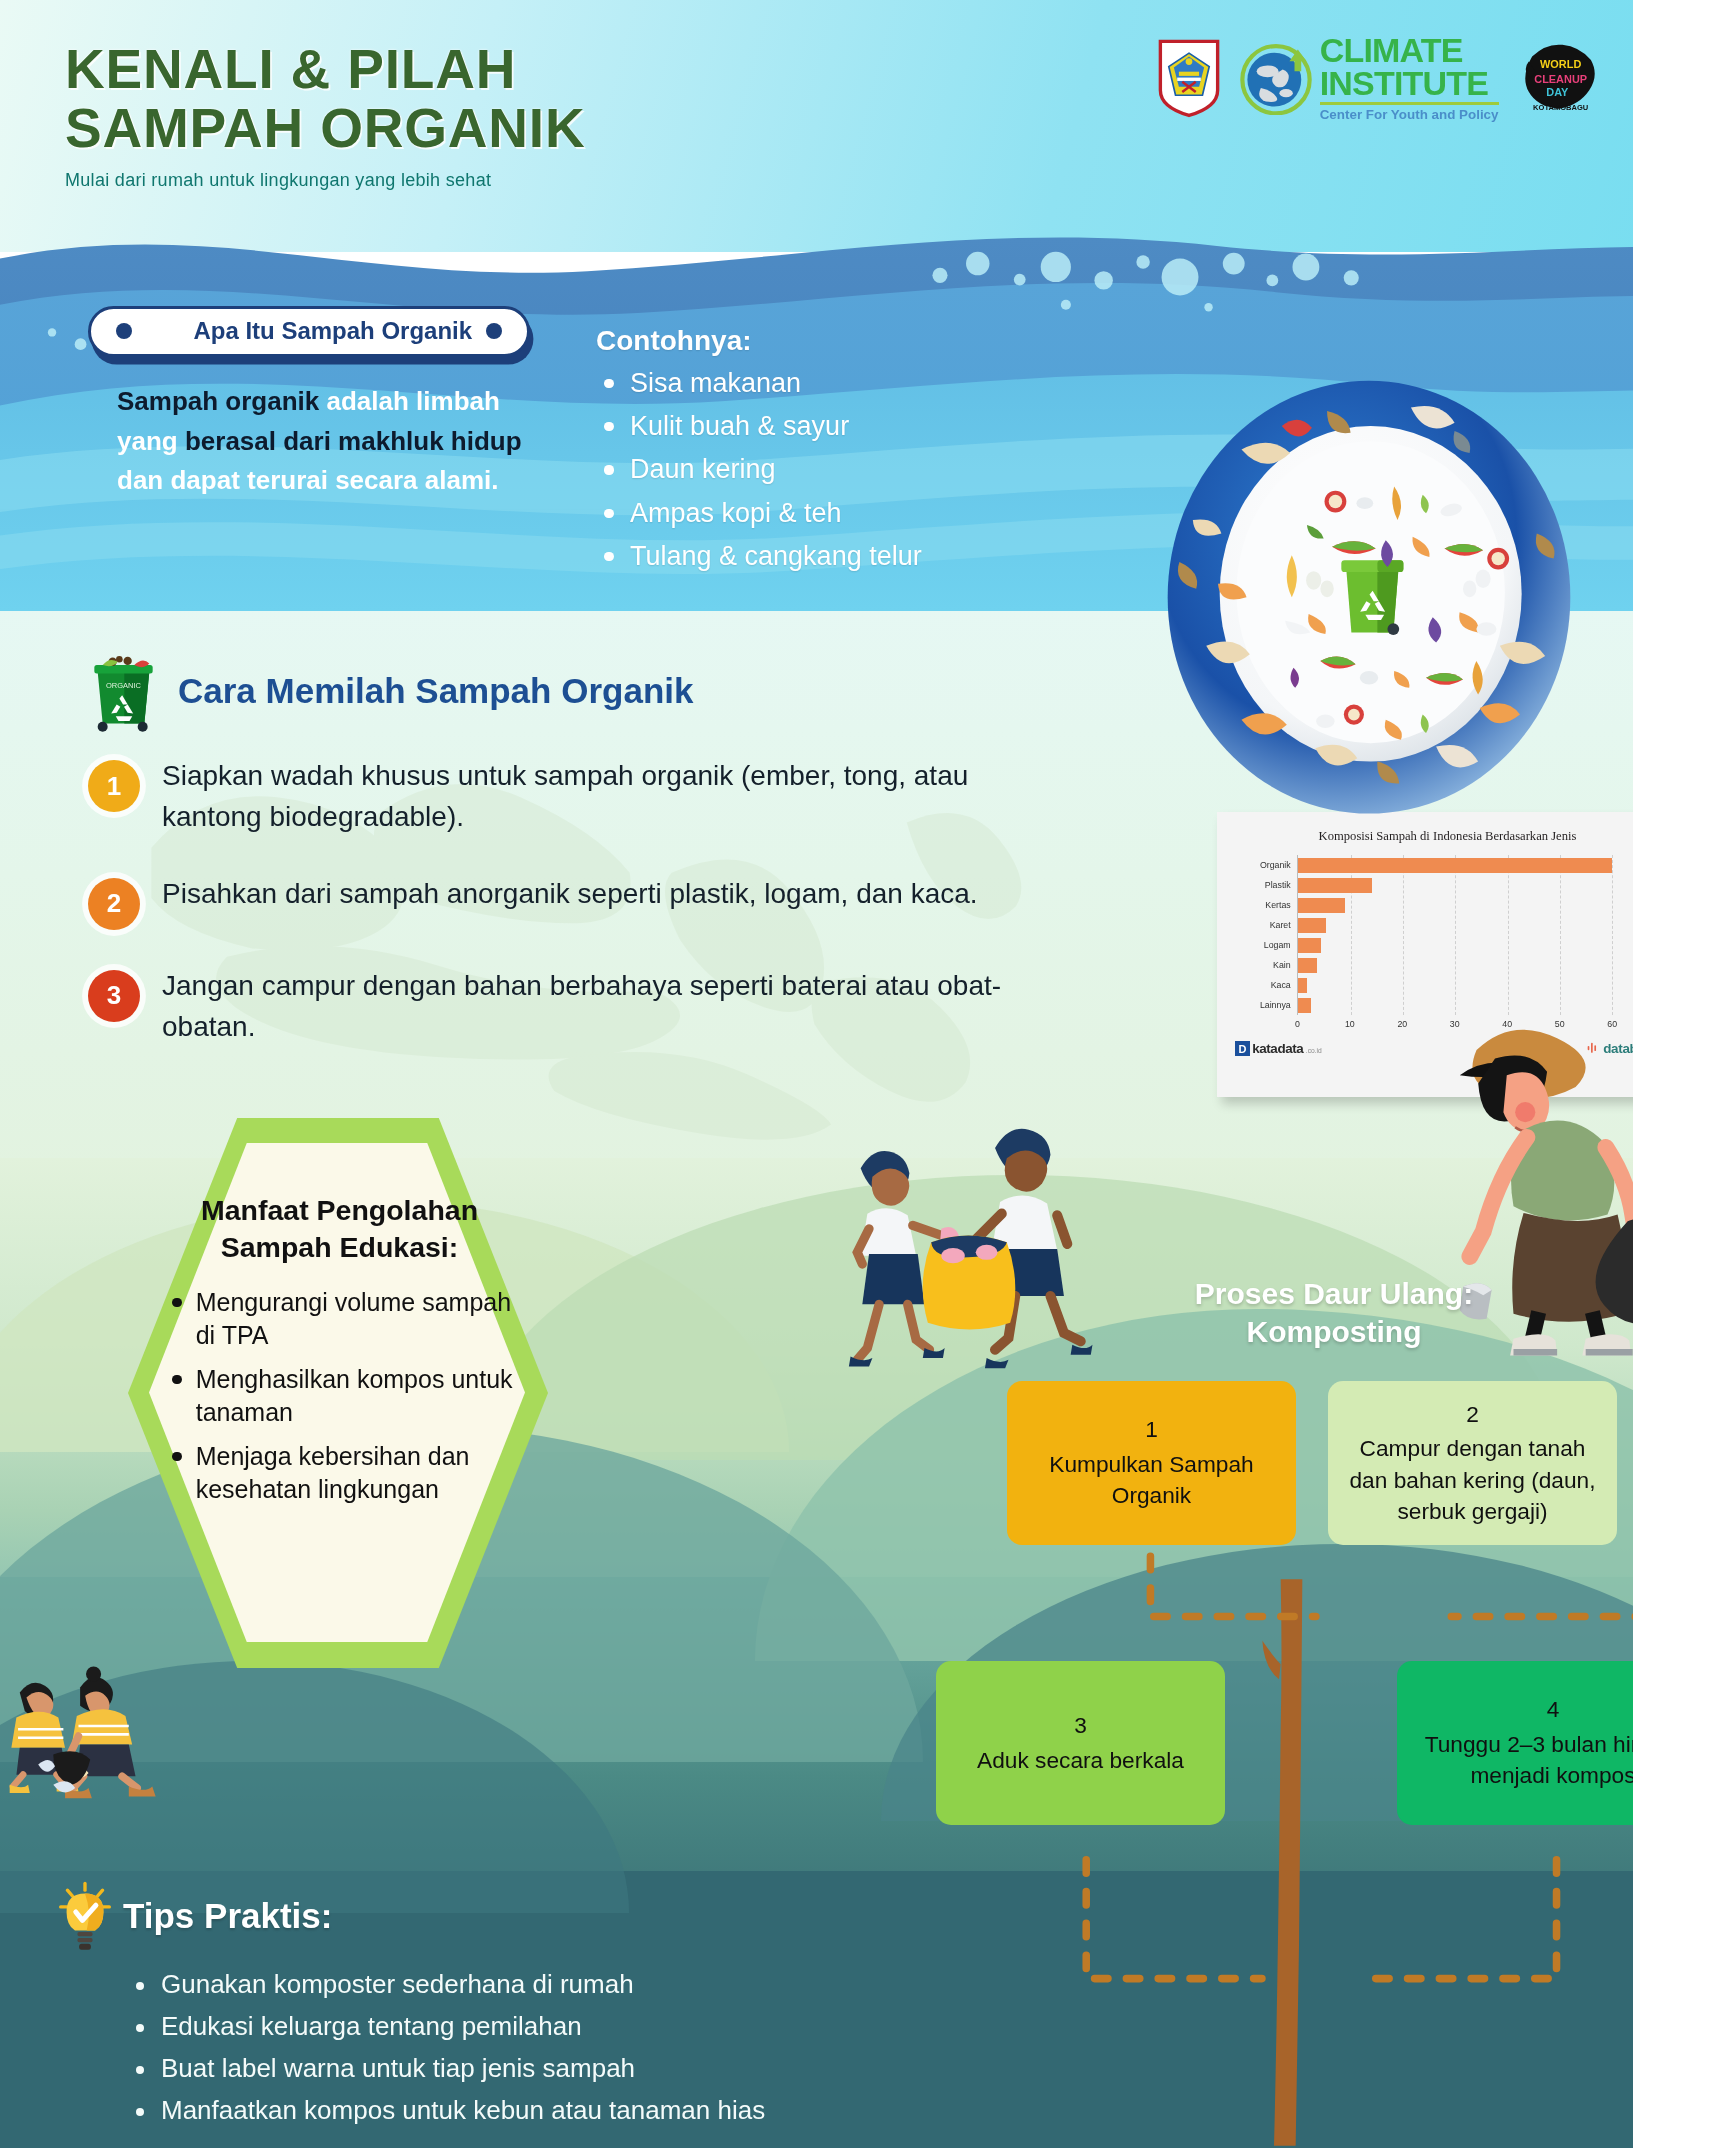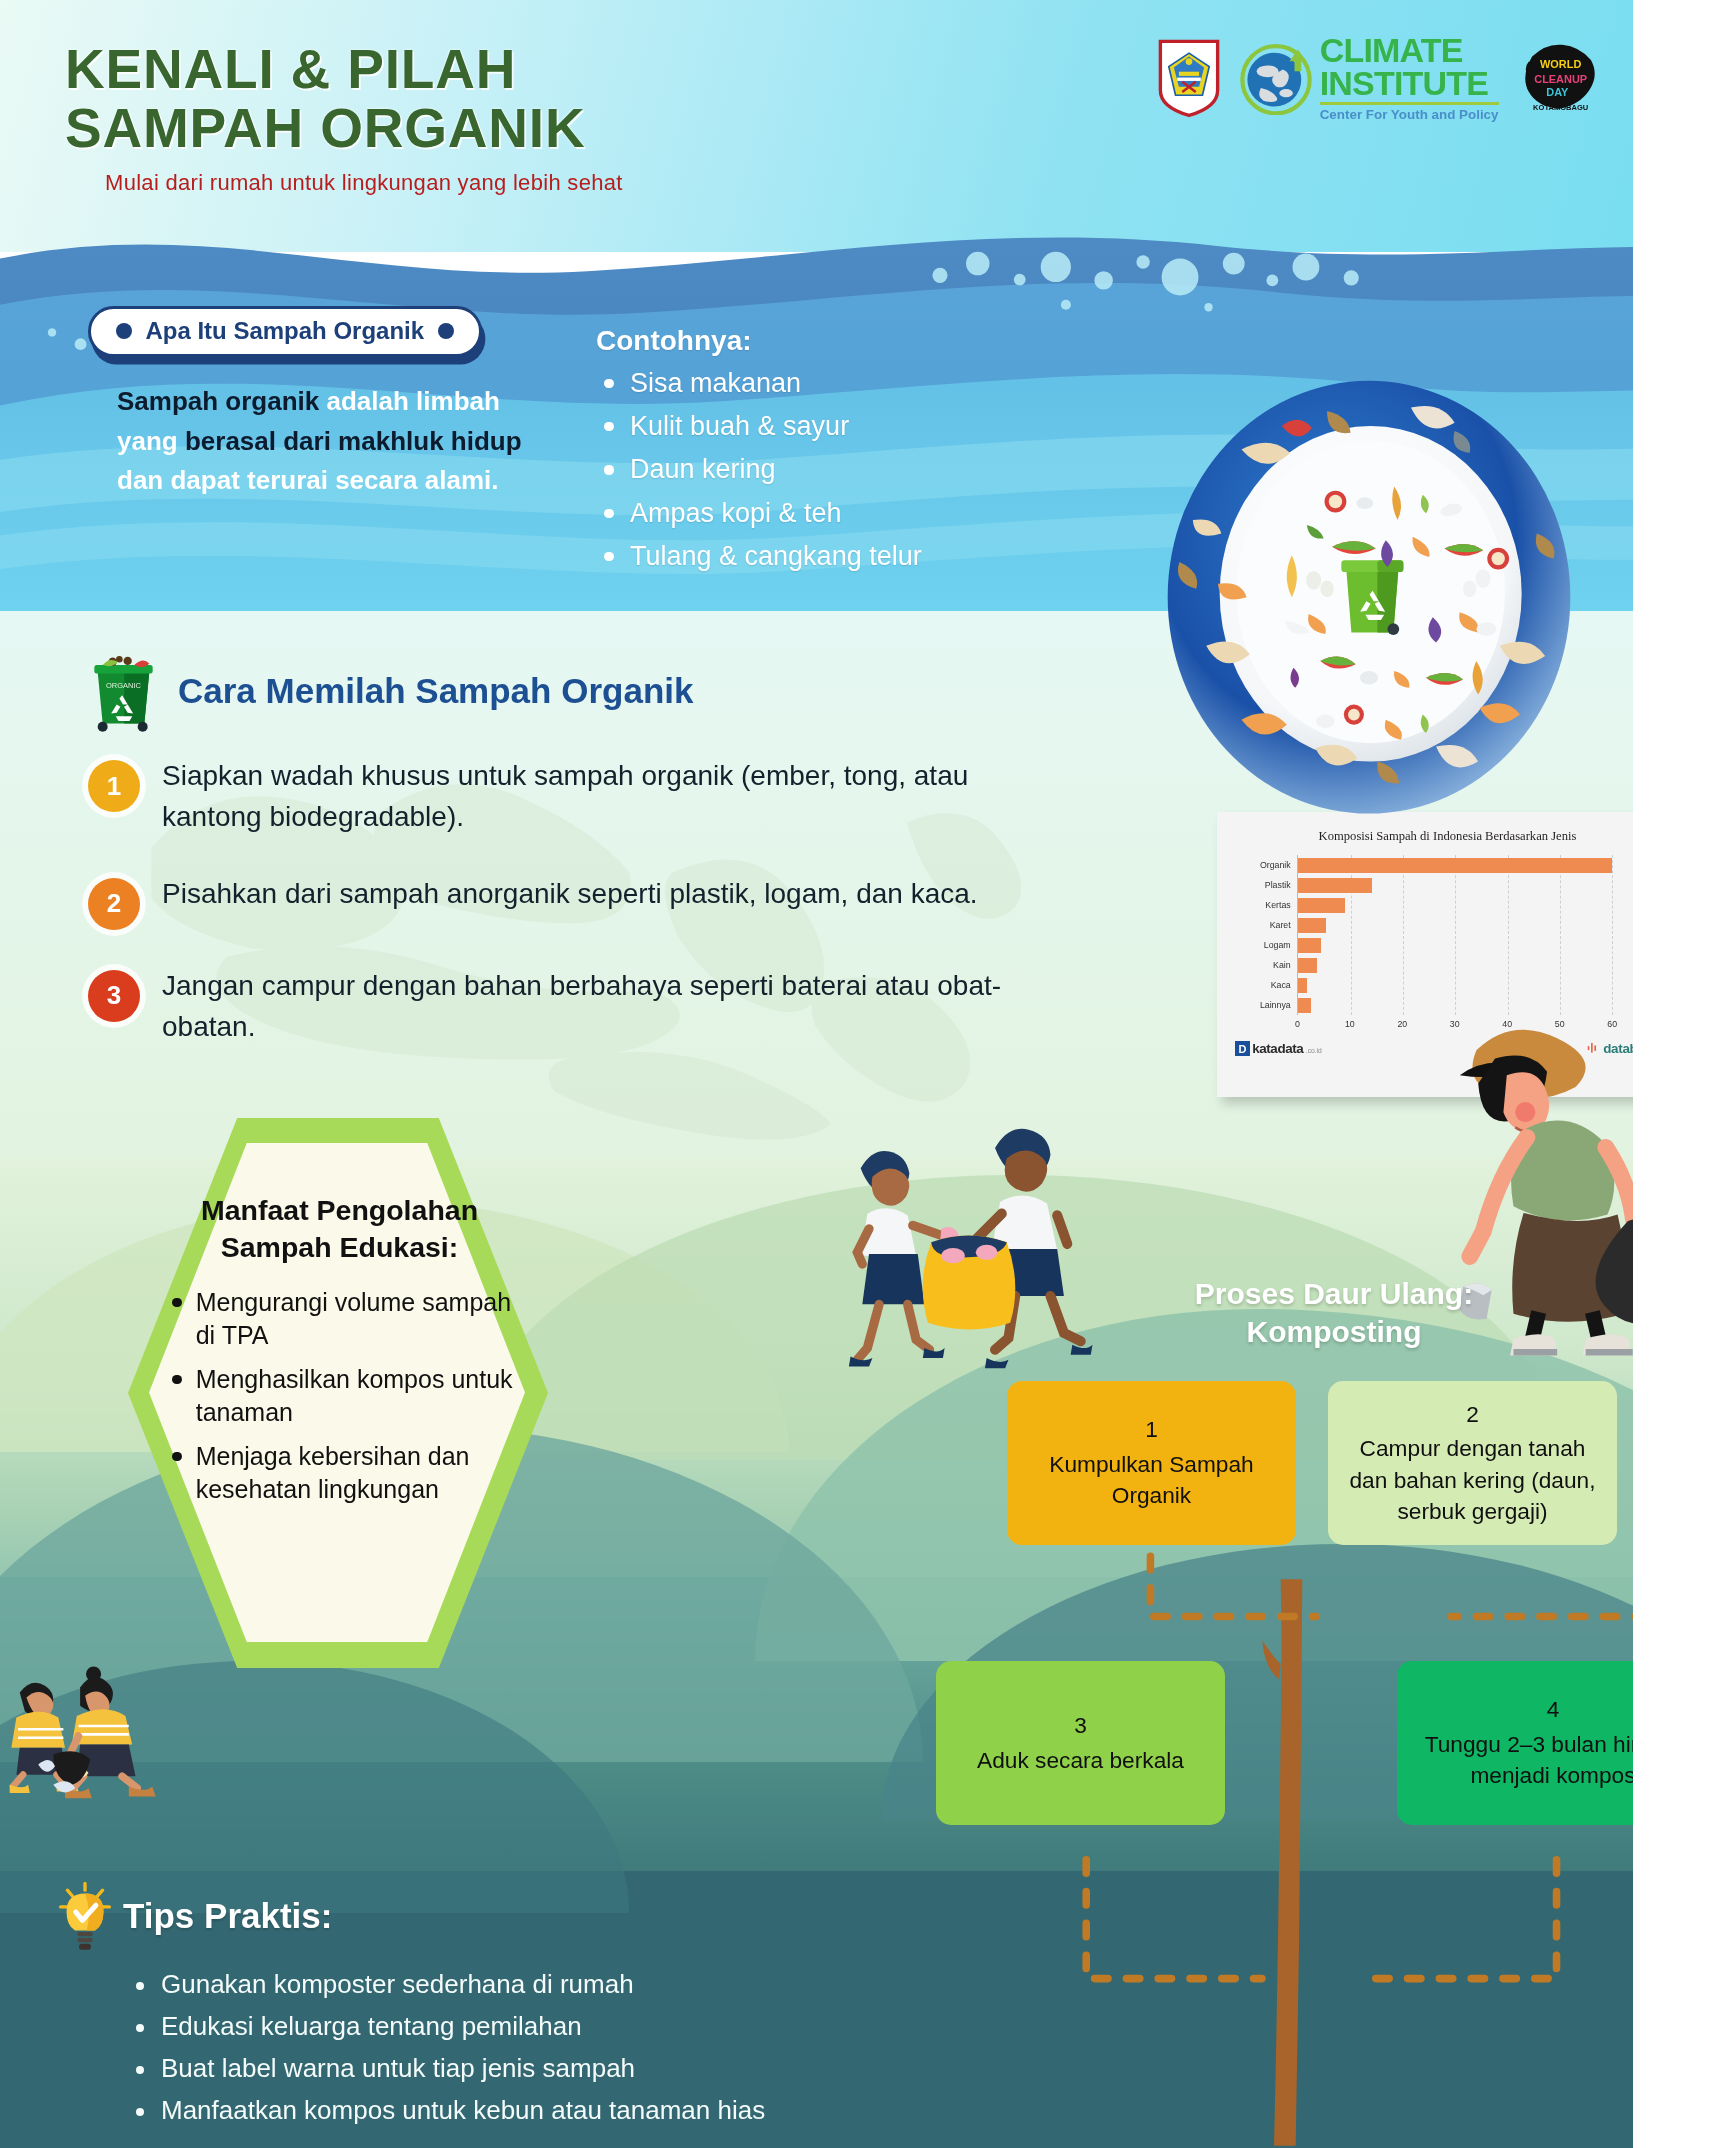--- a/index.html
+++ b/index.html
@@ -59,21 +59,21 @@
   }
   .wave-band svg { display:block; }
 
   
   .header { position:absolute; left:65px; top:40px; z-index:30; }
   .title-line {
     font-size:55px; font-weight:bold; color:#39662e; letter-spacing:0.8px;
     line-height:1.08; text-shadow:0 0 2.5px #fff, 1.7px 1.7px 0 #ffffffcc;
   }
   .subtitle {
-    margin-top:11.7px; font-size:22px; color:#b91c1c; letter-spacing:0.3px;margin-left:40px;
+    margin-top:11.7px; font-size:18px; color:#0f766e; letter-spacing:0.3px;
   }
 
   
   .logos { position:absolute; right:32px; top:34px; display:flex; align-items:center; gap:18.5px; z-index:30; }
   .logo-shield { width:64px; height:80px; }
   .logo-climate { display:flex; align-items:center; gap:6.7px; }
   .ci-globe { width:74px; height:74px; }
   .ci-text { line-height:.96; }
   .ci-1 { font-size:34px; font-weight:bold; color:#36b34a; letter-spacing:-0.8px; }
   .ci-2 { font-size:34px; font-weight:bold; color:#36b34a; letter-spacing:-0.8px; }
@@ -82,21 +82,21 @@
   .logo-wcd { width:84px; height:80px; }
 
   
   .pill {
     position:absolute; left:88px; top:306px; z-index:25;
     background:#fff; border:3.4px solid #1d3f7a; border-radius:34px;
     padding:8.4px 25px; box-shadow:3.4px 7.6px 0 #1d3f7a;
     display:flex; align-items:center; gap:13.4px;
   }
   .pill-dot { width:16px; height:16px; border-radius:50%; background:#1d3f7a; flex:none; }
-  .pill-text { font-size:24px; font-weight:bold; color:#1d3f7a; white-space:nowrap; }
+  .pill-text { font-size:24px; font-weight:bold; color:#1d3f7a; white-space:nowrap;margin-left:48px; }
 
   .def-body { position:absolute; left:117px; top:382px; width:428px; z-index:25;
     font-size:26px; line-height:1.52; font-weight:bold; }
   .def-body .dark { color:#0d1b2e; }
   .def-body .light { color:#ffffff; }
 
   .examples { position:absolute; left:596px; top:325px; z-index:25; }
   .ex-title { font-size:28px; font-weight:bold; color:#fff; margin-bottom:5px;
     text-shadow:0 0.8px 1.7px rgba(0,0,0,.12); }
   .ex-list { list-style:none; }

